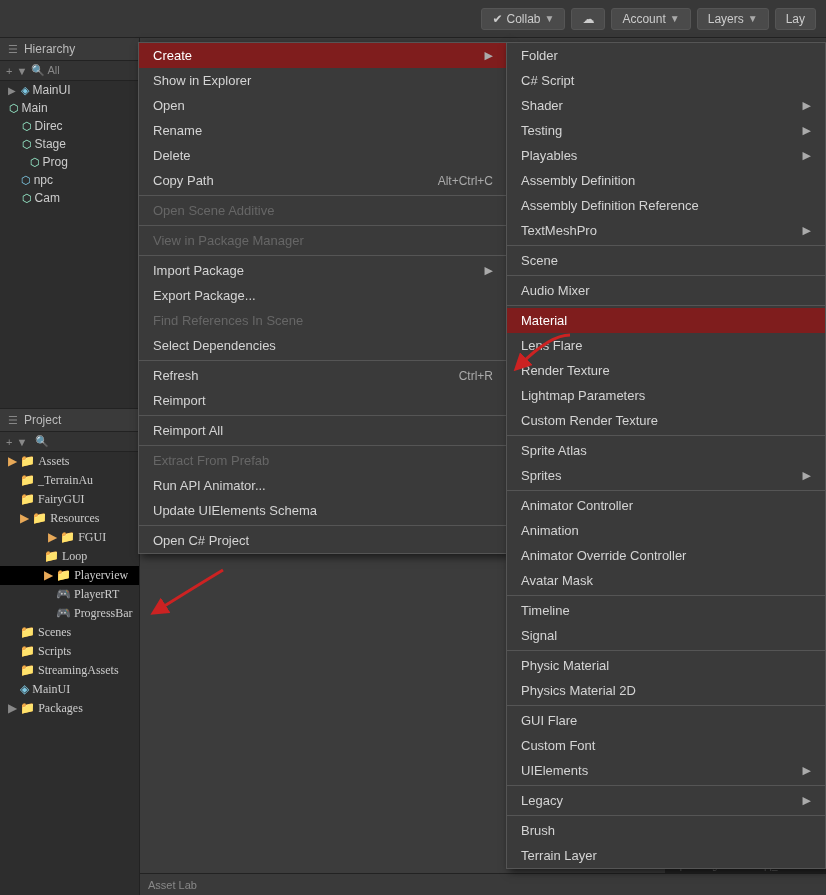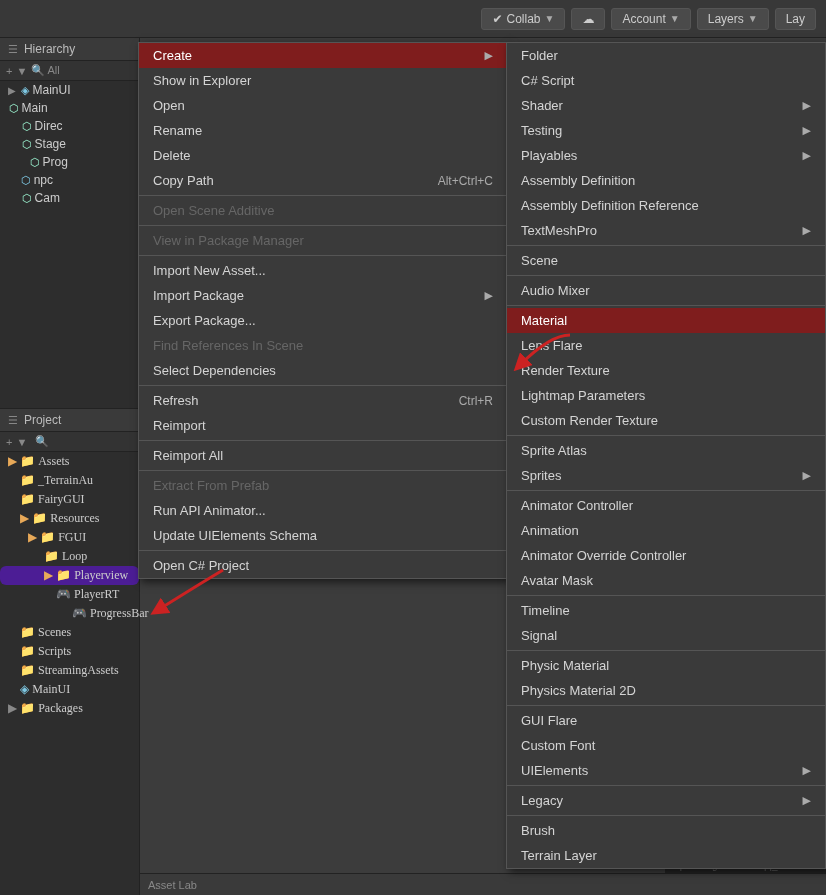--- a/index.html
+++ b/index.html
@@ -94,21 +94,21 @@
       border-top: 1px solid #222;
     }
     .project-tree-item {
       padding: 2px 8px;
       font-size: 12px;
       color: #ccc;
       cursor: pointer;
       white-space: nowrap;
       font-family: Liberation Serif, serif;
     }
-    .project-tree-item.highlighted { background: #4c1d95; border-radius: 6px; }
+    .project-tree-item.highlighted { background: #000000; }
 
     
     .context-menu-left {
       position: absolute;
       top: 42px;
       left: 138px;
       width: 370px;
       background: #3a3a3a;
       border: 1px solid #555;
       box-shadow: 3px 3px 8px rgba(0,0,0,0.6);
@@ -270,35 +270,35 @@
   <div class="project-tree-item" style="padding-left:20px">
     <span style="color:#888;margin-right:3px">📁</span>_TerrainAu
   </div>
   <div class="project-tree-item" style="padding-left:20px">
     <span style="color:#888;margin-right:3px">📁</span>FairyGUI
   </div>
   <div class="project-tree-item" style="padding-left:20px">
     <span style="color:#e8a958">▶</span>
     <span style="color:#888;margin-right:3px">📁</span>Resources
   </div>
-  <div class="project-tree-item" style="padding-left:28px">
+  <div class="project-tree-item" style="padding-left:48px">
     <span style="color:#e8a958">▶</span>
     <span style="color:#888;margin-right:3px">📁</span>FGUI
   </div>
   <div class="project-tree-item" style="padding-left:44px">
     <span style="color:#888;margin-right:3px">📁</span>Loop
   </div>
   <div class="project-tree-item highlighted" style="padding-left:44px">
     <span style="color:#e8a958">▶</span>
     <span style="color:#888;margin-right:3px">📁</span>Playerview
   </div>
   <div class="project-tree-item" style="padding-left:56px">
     <span style="color:#7ec8e3;margin-right:3px">🎮</span>PlayerRT
   </div>
-  <div class="project-tree-item" style="padding-left:72px">
+  <div class="project-tree-item" style="padding-left:56px">
     <span style="color:#7ec8e3;margin-right:3px">🎮</span>ProgressBar
   </div>
   <div class="project-tree-item" style="padding-left:20px">
     <span style="color:#888;margin-right:3px">📁</span>Scenes
   </div>
   <div class="project-tree-item" style="padding-left:20px">
     <span style="color:#888;margin-right:3px">📁</span>Scripts
   </div>
   <div class="project-tree-item" style="padding-left:20px">
     <span style="color:#888;margin-right:3px">📁</span>StreamingAssets
@@ -335,23 +335,20 @@
   </div>
   <div class="menu-separator"></div>
   <div class="menu-item disabled">
     <span>Open Scene Additive</span>
   </div>
   <div class="menu-separator"></div>
   <div class="menu-item disabled">
     <span>View in Package Manager</span>
   </div>
   <div class="menu-separator"></div>
-  <div class="menu-item">
-    <span>Import New Asset...</span>
-  </div>
   <div class="menu-item">
     <span>Import Package</span>
     <span class="menu-arrow">▶</span>
   </div>
   <div class="menu-item">
     <span>Export Package...</span>
   </div>
   <div class="menu-item disabled">
     <span>Find References In Scene</span>
   </div>

